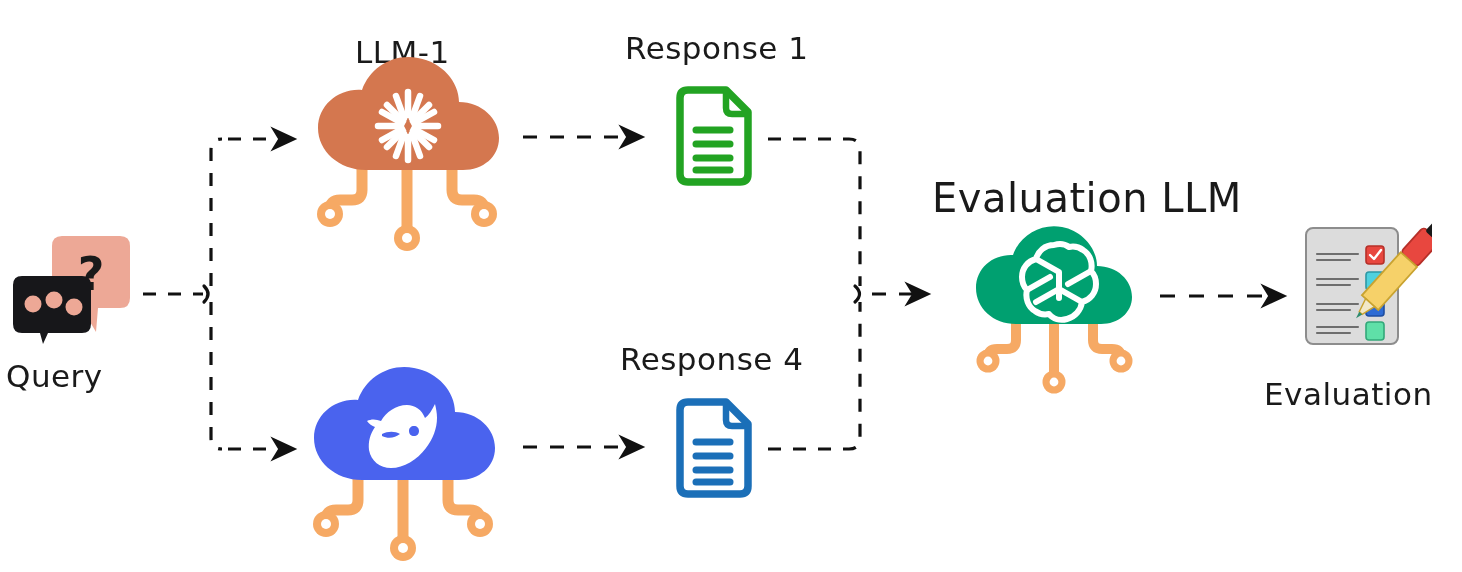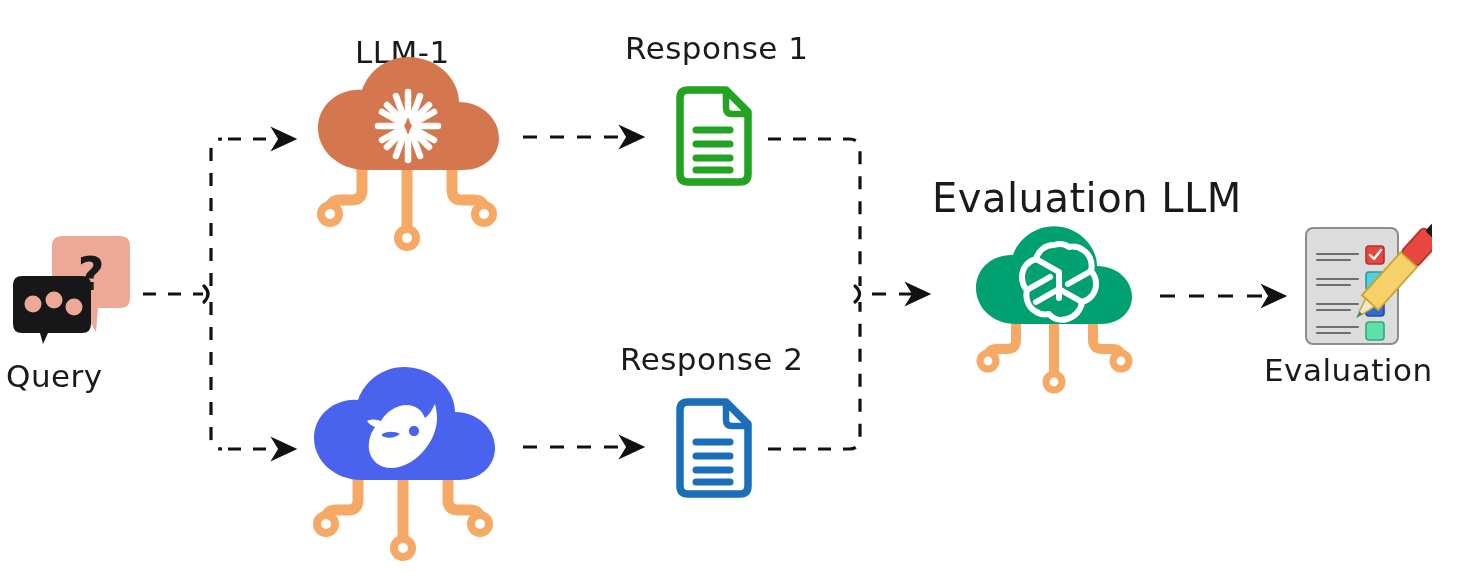--- a/index.html
+++ b/index.html
@@ -164,21 +164,21 @@
       <path d="M50,4 L50,22 Q50,28 56,28 L72,28" fill="none" stroke="#22A322" stroke-width="6.5" stroke-linejoin="round"></path>
       <g stroke="#22A322" stroke-width="7" stroke-linecap="round">
         <line x1="20" y1="44" x2="54" y2="44"></line>
         <line x1="20" y1="58" x2="54" y2="58"></line>
         <line x1="20" y1="72" x2="54" y2="72"></line>
         <line x1="20" y1="84" x2="54" y2="84"></line>
       </g>
     </svg>
   </div>
 
-  <div class="node-label" style="left:620px; top:341px;">Response 2</div>
+  <div class="node-label" style="left:620px; top:341px;">Response 4</div>
   <div class="icon-box" style="left:676px; top:398px; width:78px; height:100px;">
     <svg width="78" height="100" viewBox="0 0 78 100">
       <path d="M12,4 L50,4 L72,26 L72,88 Q72,96 64,96 L12,96 Q4,96 4,88 L4,12 Q4,4 12,4 Z" fill="#ffffff" stroke="#1B6FB8" stroke-width="7.5" stroke-linejoin="round"></path>
       <path d="M50,4 L50,22 Q50,28 56,28 L72,28" fill="none" stroke="#1B6FB8" stroke-width="6.5" stroke-linejoin="round"></path>
       <g stroke="#1B6FB8" stroke-width="7" stroke-linecap="round">
         <line x1="20" y1="44" x2="54" y2="44"></line>
         <line x1="20" y1="58" x2="54" y2="58"></line>
         <line x1="20" y1="72" x2="54" y2="72"></line>
         <line x1="20" y1="84" x2="54" y2="84"></line>
       </g>
@@ -235,15 +235,15 @@
 
       <g transform="rotate(42 90 60)">
         <rect x="81" y="-6" width="22" height="34" rx="4" fill="#E8473F" stroke="#B63029" stroke-width="1.8"></rect>
         <rect x="85" y="-17" width="14" height="13" rx="3" fill="#1A1A1A"></rect>
         <rect x="81" y="28" width="22" height="58" fill="#F6D169" stroke="#C9A330" stroke-width="1.8"></rect>
         <path d="M86,86 L98,86 L94,100 L90,100 Z" fill="#F2E8C9" stroke="#C9A330" stroke-width="1.5"></path>
         <path d="M90,100 L94,100 L92,107 Z" fill="#2E8B6E"></path>
       </g>
     </svg>
   </div>
-  <div class="node-label" style="left:1264px; top:352px;">Evaluation</div>
+  <div class="node-label" style="left:1264px; top:376px;">Evaluation</div>
 
 </div>
 
 </body></html>

